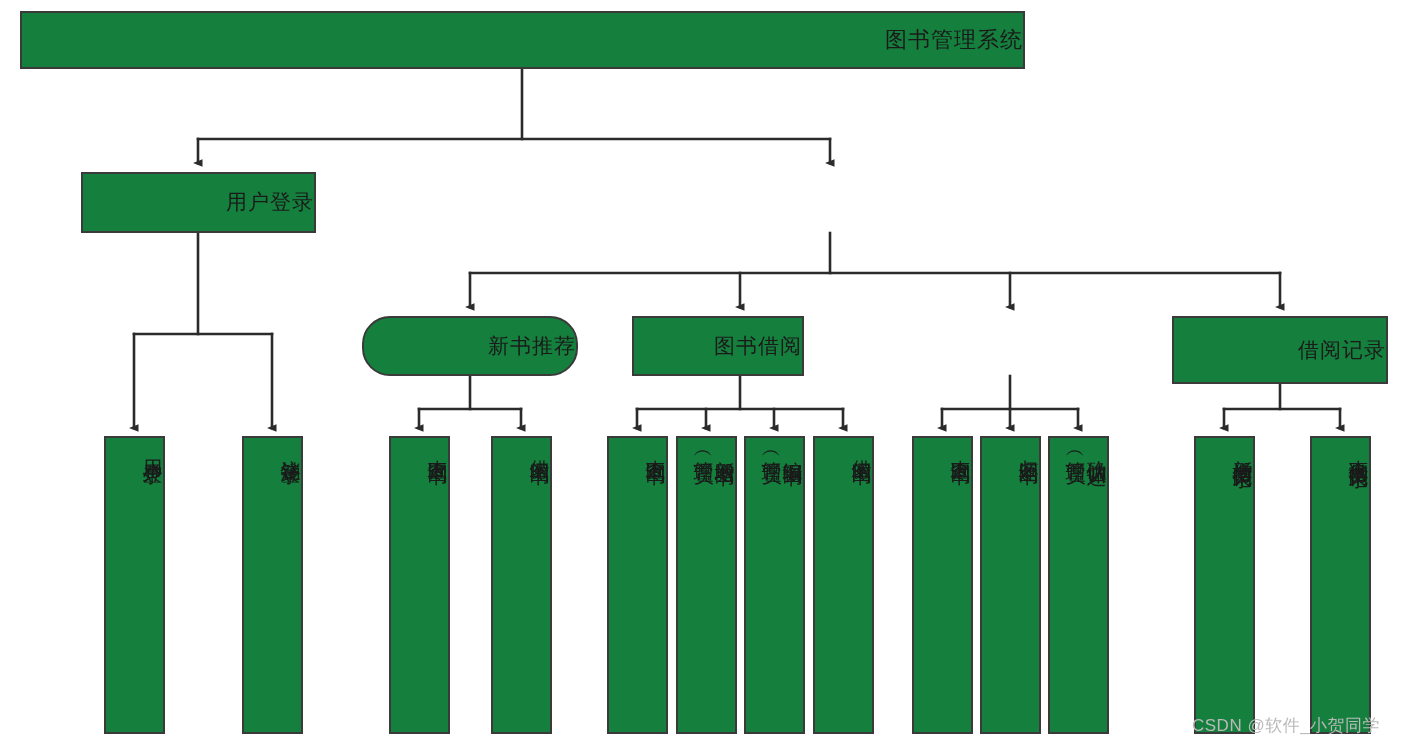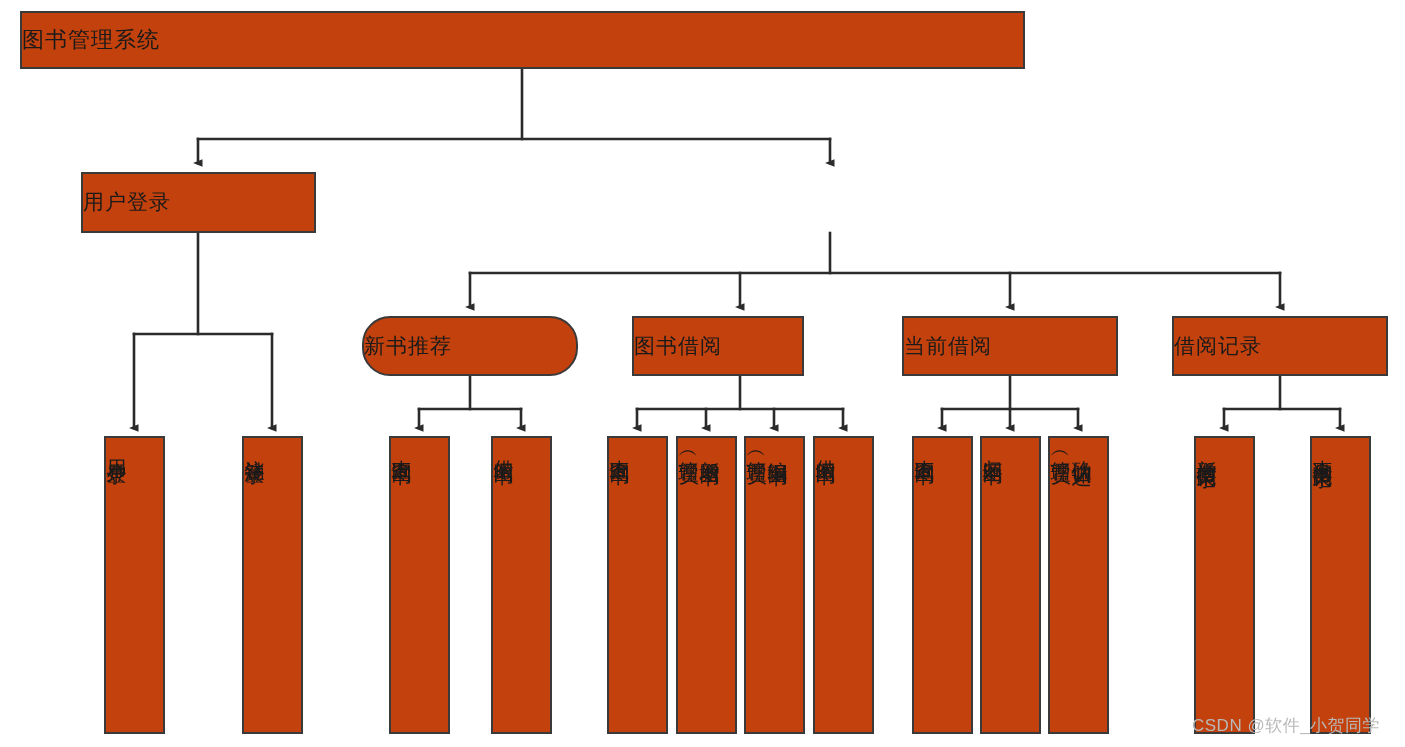--- a/index.html
+++ b/index.html
@@ -21,25 +21,25 @@
   svg#edges {
     position: absolute;
     left: 0;
     top: 0;
     width: 1405px;
     height: 747px;
   }
   .node {
     position: absolute;
     box-sizing: border-box;
-    background: #c2410c;
+    background: #15803d;
     border: 2px solid #3a3a3a;
     display: flex;
     align-items: center;
-    justify-content: flex-start;
+    justify-content: flex-end;
     color: #1a1a1a;
     z-index: 2;
   }
   .node-label {
     display: block;
     text-align: center;
     line-height: 1.18;
     white-space: pre;
   }
   .node.horizontal .node-label {
@@ -138,24 +138,21 @@
   <div class="node horizontal" style="left:81px; top:172px; width:235px; height:61px;">
     <span class="node-label">用户登录</span>
   </div>
 
   <div class="node horizontal" style="left:362px; top:316px; width:216px; height:60px;border-radius:28px;">
     <span class="node-label">新书推荐</span>
   </div>
   <div class="node horizontal" style="left:632px; top:316px; width:172px; height:60px;">
     <span class="node-label">图书借阅</span>
   </div>
-  <div class="node horizontal" style="left:902px; top:316px; width:216px; height:60px;">
-    <span class="node-label">当前借阅</span>
-  </div>
-  <div class="node horizontal" style="left:1172px; top:316px; width:216px; height:60px;">
+  <div class="node horizontal" style="left:1172px; top:316px; width:216px; height:68px;">
     <span class="node-label">借阅记录</span>
   </div>
 
   <div class="node vertical" style="left:104px; top:436px; width:61px; height:298px;">
     <span class="node-label">用户登录</span>
   </div>
   <div class="node vertical" style="left:242px; top:436px; width:61px; height:298px;">
     <span class="node-label">注销登录</span>
   </div>
 

